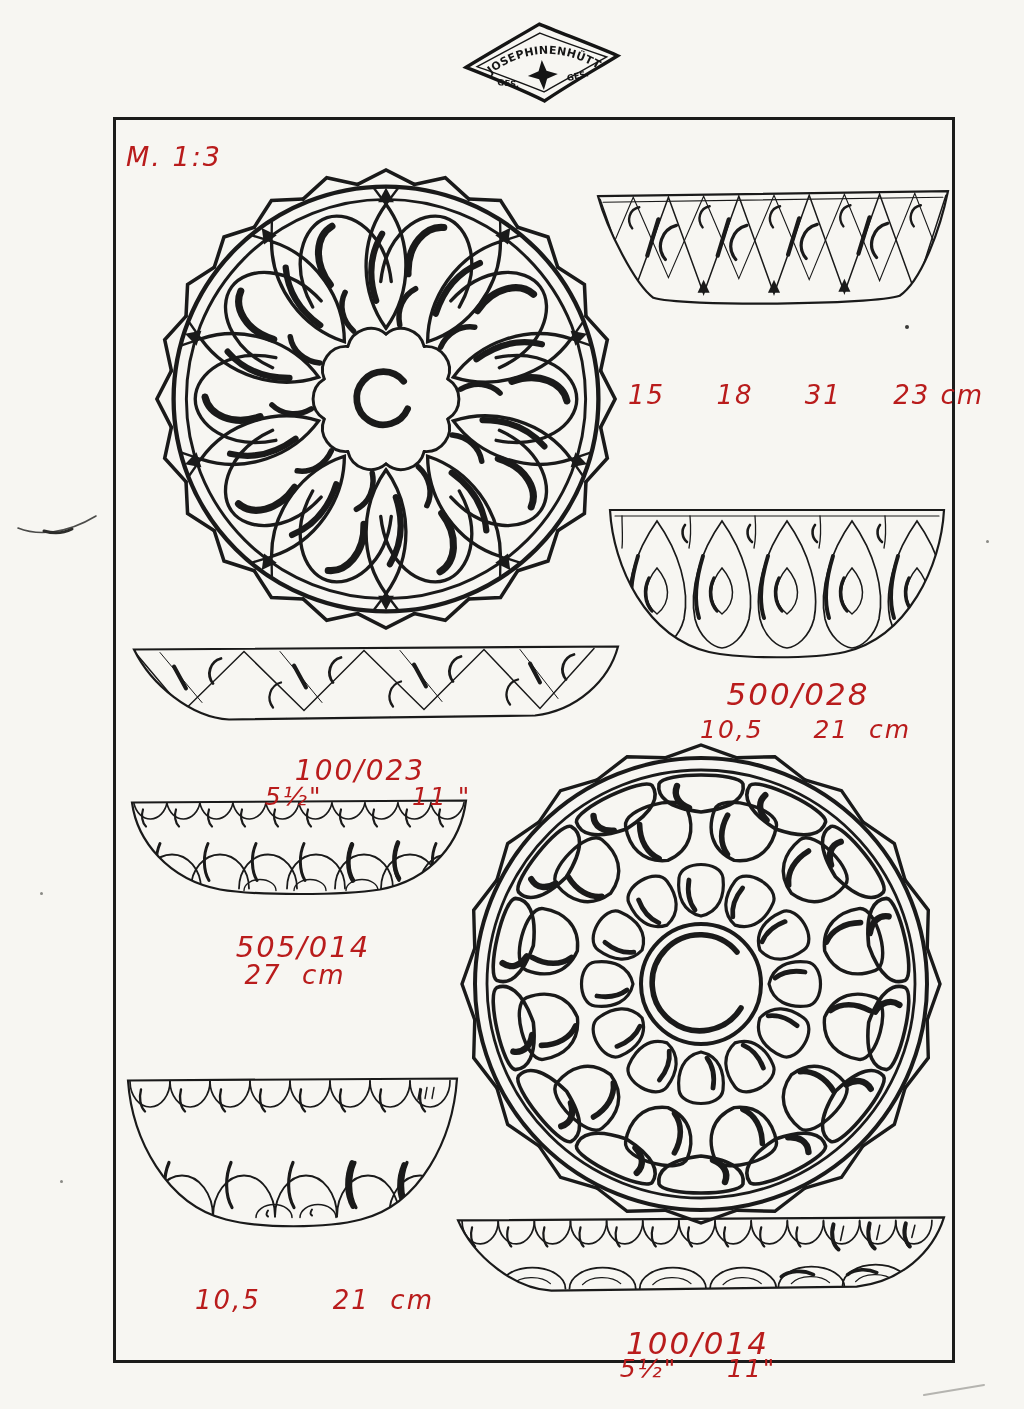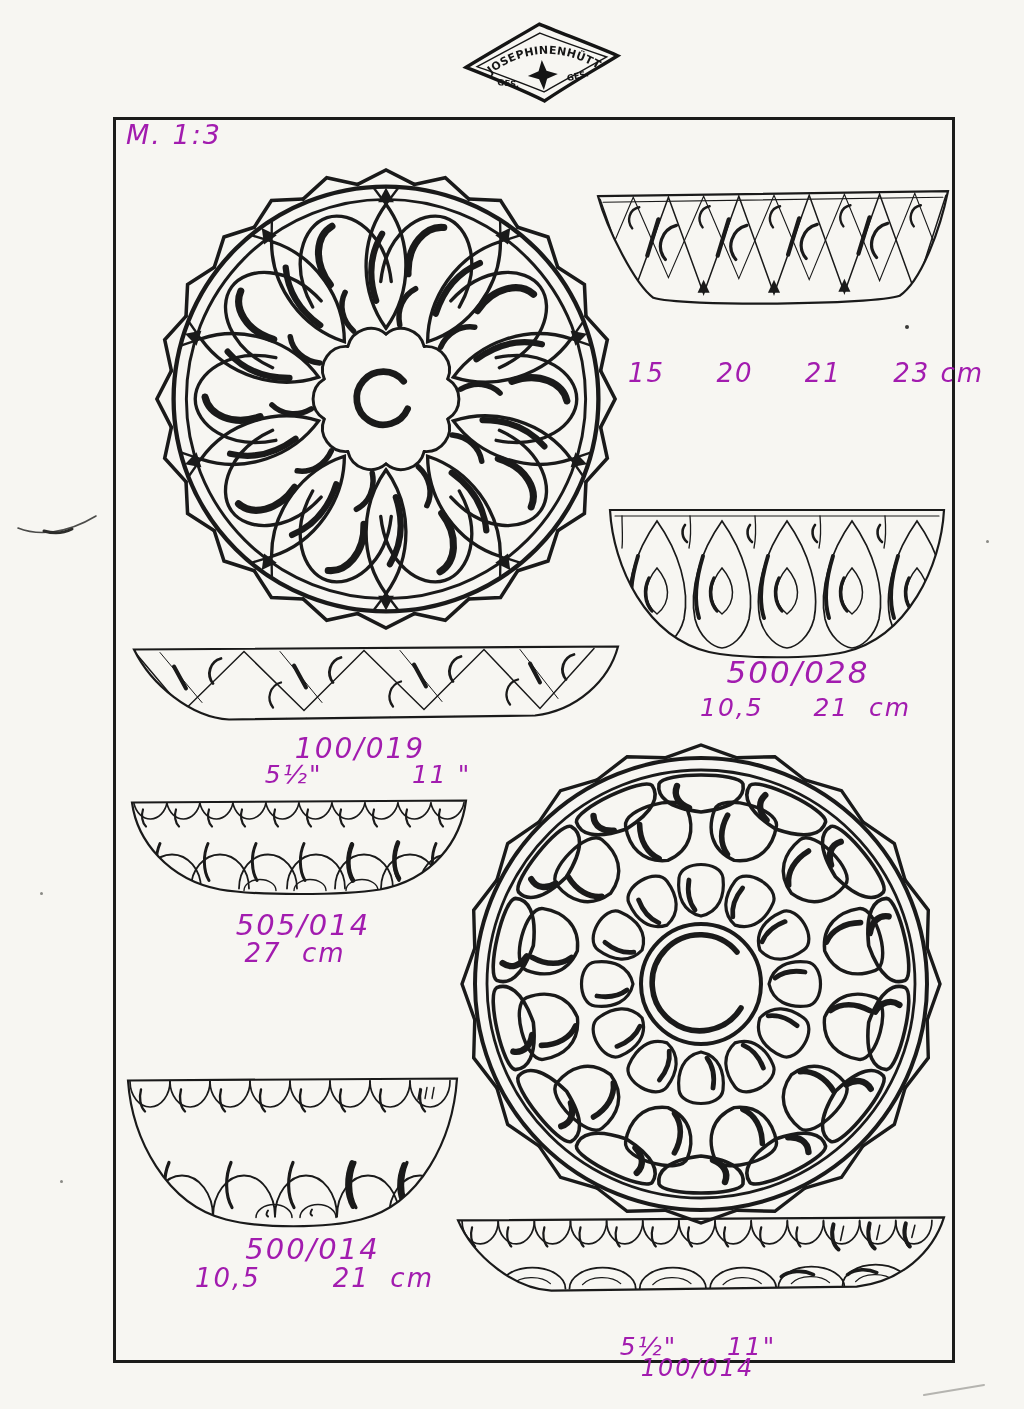--- a/index.html
+++ b/index.html
@@ -7,22 +7,22 @@
     position:relative;width:1024px;height:1409px;margin:0 auto;
     background:#f7f6f2;overflow:hidden;
     font-family:"DejaVu Sans",sans-serif;color:#1d1d1d;
   }
   .frame{
     position:absolute;left:113px;top:117px;width:836px;height:1240px;
     border:3px solid #1b1b1b;
   }
   .draw{position:absolute;}
   .hand{
-    position:absolute;font-style:italic;letter-spacing:2px;color:#a21caf;
-    text-align:center;white-space:pre;line-height:1.05;
+    position:absolute;font-style:italic;letter-spacing:2px;color:#b91c1c;
+    text-align:center;white-space:pre;line-height:1.05;margin-top:22px;
   }
   .speck{position:absolute;border-radius:50%;background:#8a8a86;}
   svg{display:block;}
 </style>
 </head>
 <body>
 
 <div class="page">
 
   <svg class="draw" style="left:462px;top:20px" width="160" height="86" viewBox="0 0 160 86">
@@ -392,35 +392,34 @@
           <use href="#d2arc" x="222" y="80"></use>
         <use href="#d2arc" x="292" y="80"></use>
           <use href="#d2arc" x="360" y="79"></use>
           <use href="#d2arc" x="424" y="77"></use>
         <path d="M330,68 C338,62 352,61 362,66 M396,66 C404,60 416,60 425,64" stroke-width="3.6"></path>
       </g>
       <path d="M8,12 L492,9 C481,44 449,73 405,78 L101,82 C63,80 23,47 8,12 Z" stroke-width="2.2"></path>
     </g>
   </svg>
 
-  <div class="hand" style="left:628px;top:360px;width:312px;font-size:26px">15     20     21     23 cm</div>
+  <div class="hand" style="left:628px;top:360px;width:312px;font-size:26px">15     18     31     23 cm</div>
 
   <div class="hand" style="left:698px;top:656px;width:200px;font-size:31px">500/028</div>
   <div class="hand" style="left:700px;top:695px;width:210px;font-size:25px">10,5     21  cm</div>
 
-  <div class="hand" style="left:260px;top:734px;width:200px;font-size:28px">100/019</div>
+  <div class="hand" style="left:260px;top:734px;width:200px;font-size:28px">100/023</div>
   <div class="hand" style="left:263px;top:762px;width:210px;font-size:25px">5½"         11 "</div>
 
   <div class="hand" style="left:208px;top:910px;width:190px;font-size:29px">505/014</div>
   <div class="hand" style="left:205px;top:940px;width:180px;font-size:26px">27  cm</div>
 
-  <div class="hand" style="left:215px;top:1234px;width:195px;font-size:29px">500/014</div>
   <div class="hand" style="left:195px;top:1265px;width:220px;font-size:26px">10,5       21  cm</div>
 
-  <div class="hand" style="left:600px;top:1356px;width:195px;font-size:24px">100/014</div>
+  <div class="hand" style="left:600px;top:1305px;width:195px;font-size:31px">100/014</div>
   <div class="hand" style="left:608px;top:1334px;width:180px;font-size:25px">5½"     11"</div>
 
   <svg class="draw" style="left:14px;top:498px" width="92" height="44" viewBox="0 0 92 44">
     <path d="M4,30 C24,38 52,36 82,18" stroke="#4c4c4a" stroke-width="1.6" fill="none" stroke-linecap="round"></path>
     <path d="M30,33 C40,36 50,35 58,31" stroke="#2c2c2a" stroke-width="3" fill="none" stroke-linecap="round"></path>
   </svg>
   <div class="speck" style="left:905px;top:325px;width:4px;height:4px;background:#3a3a38"></div>
   <svg class="draw" style="left:920px;top:1382px" width="70" height="16" viewBox="0 0 70 16">
     <path d="M4,13 L64,3" stroke="#b5b4b0" stroke-width="2" fill="none" stroke-linecap="round"></path>
   </svg>

